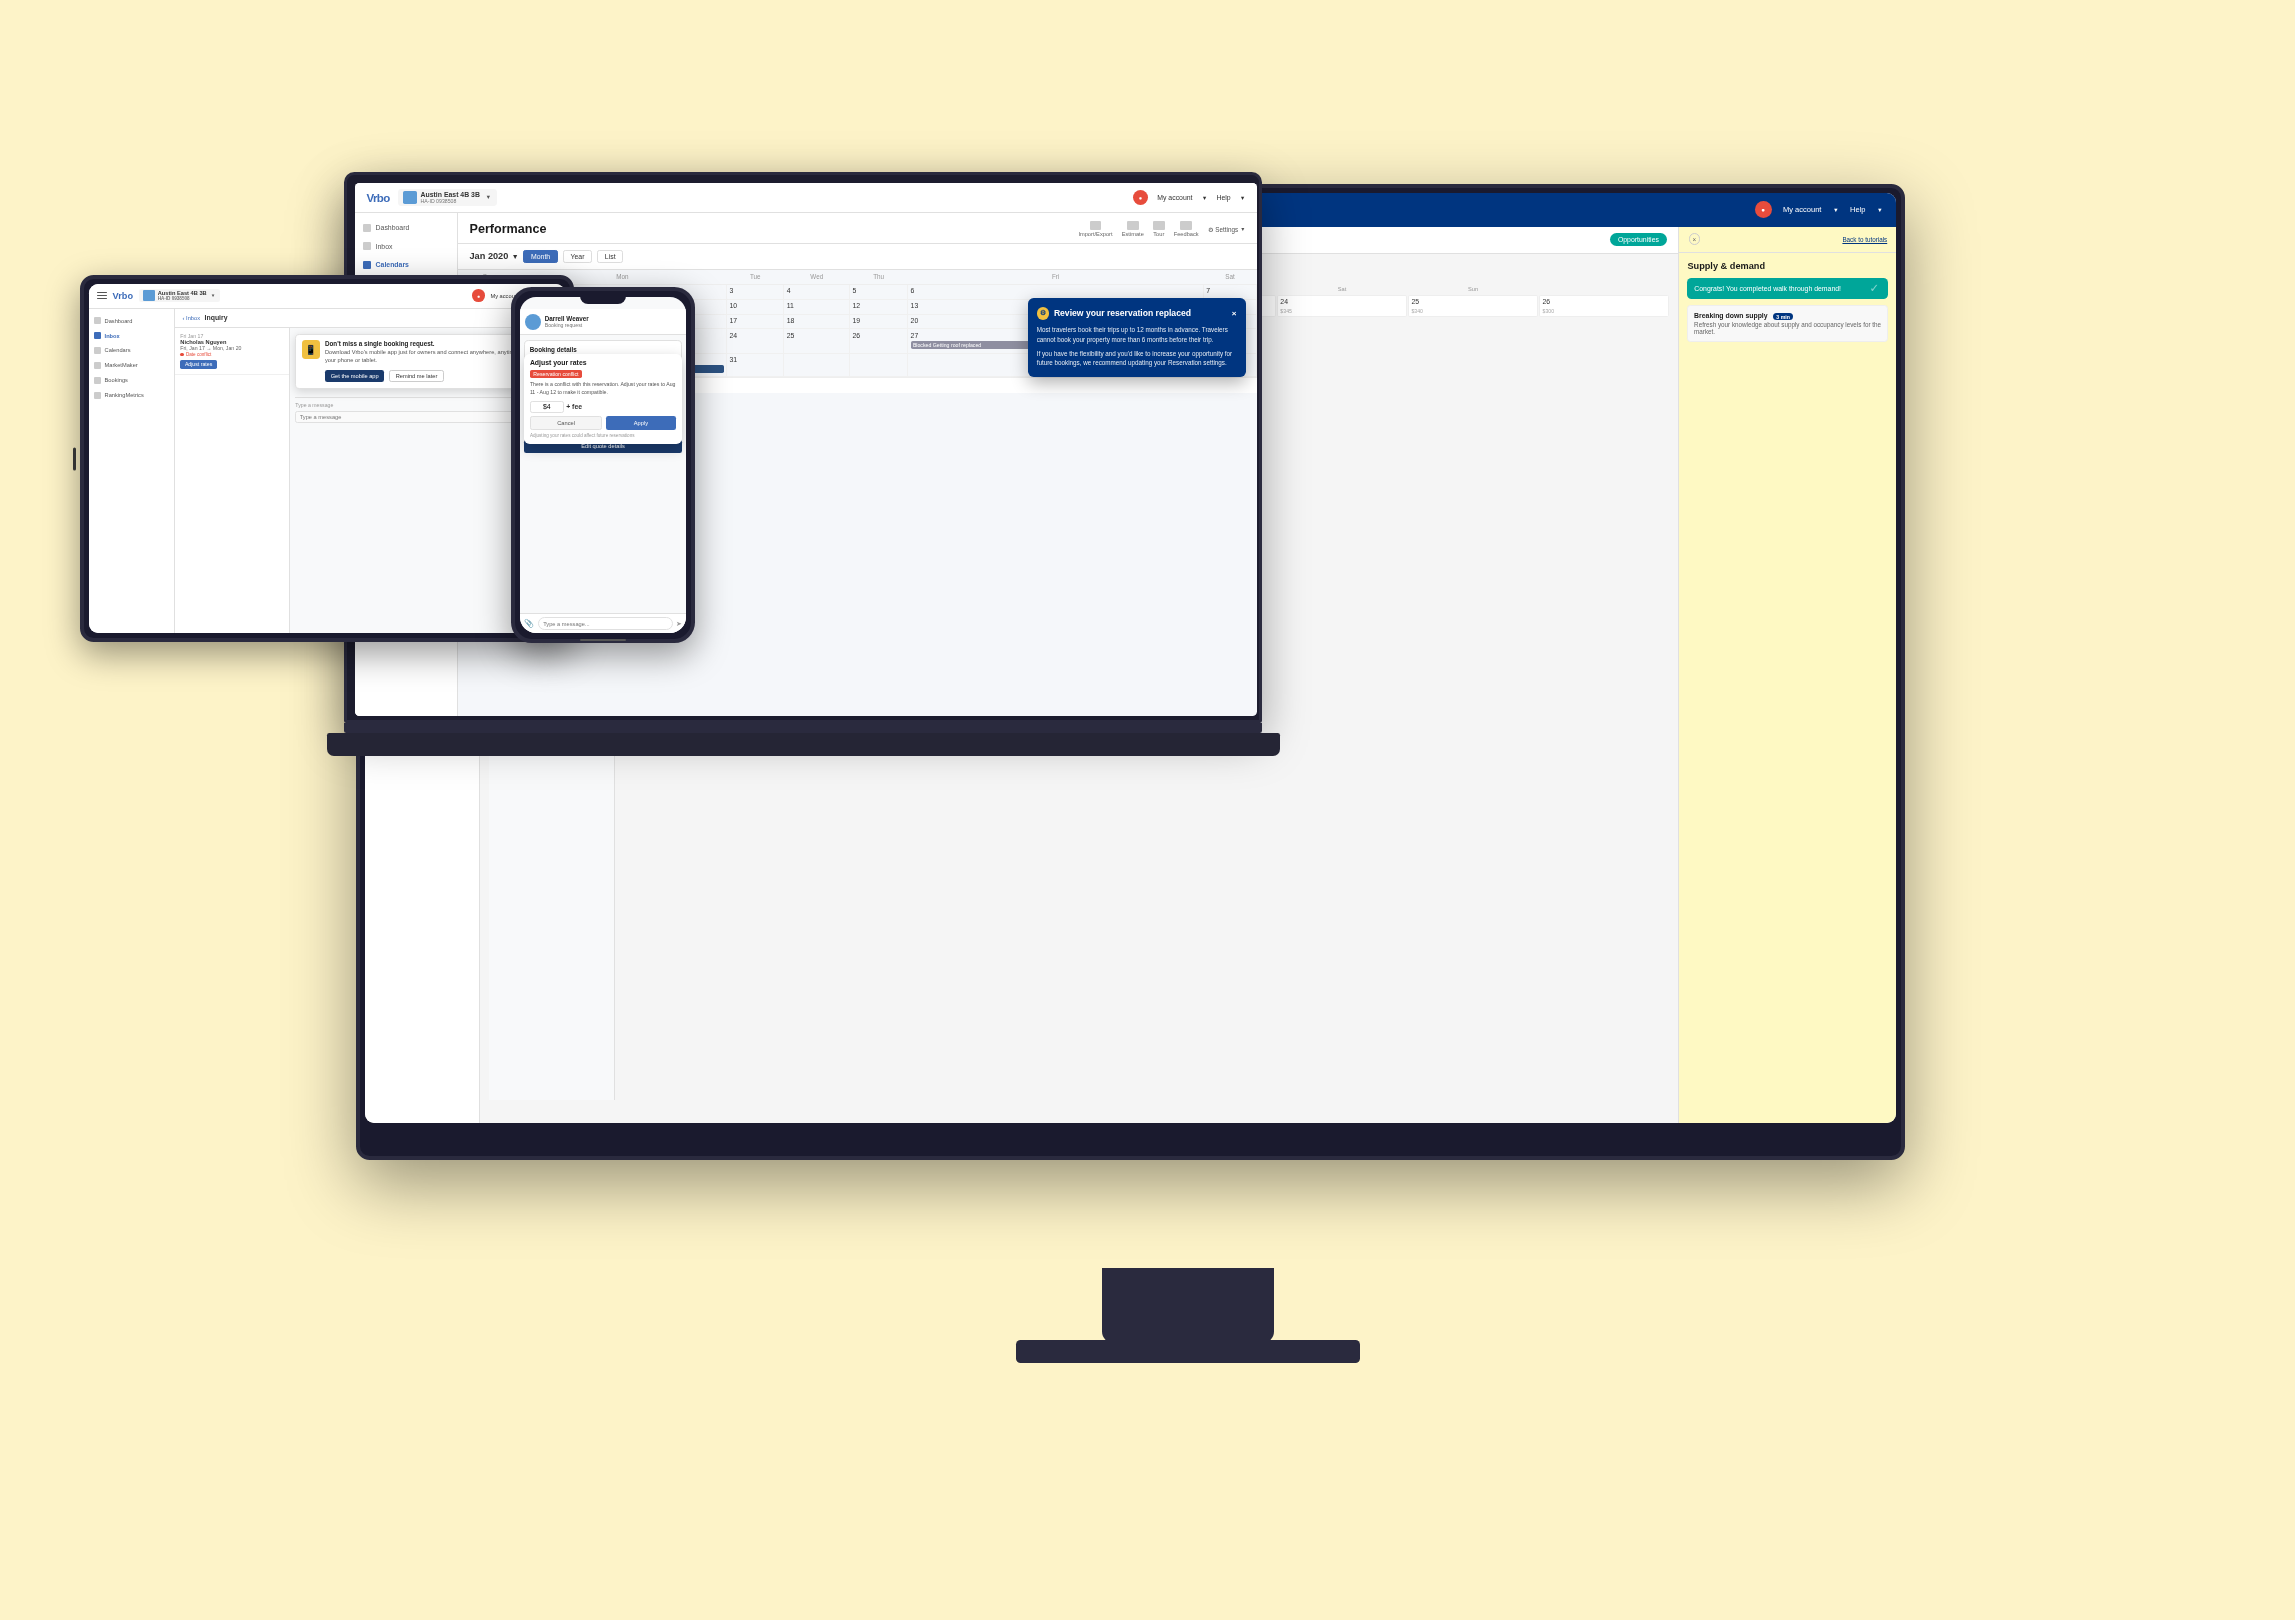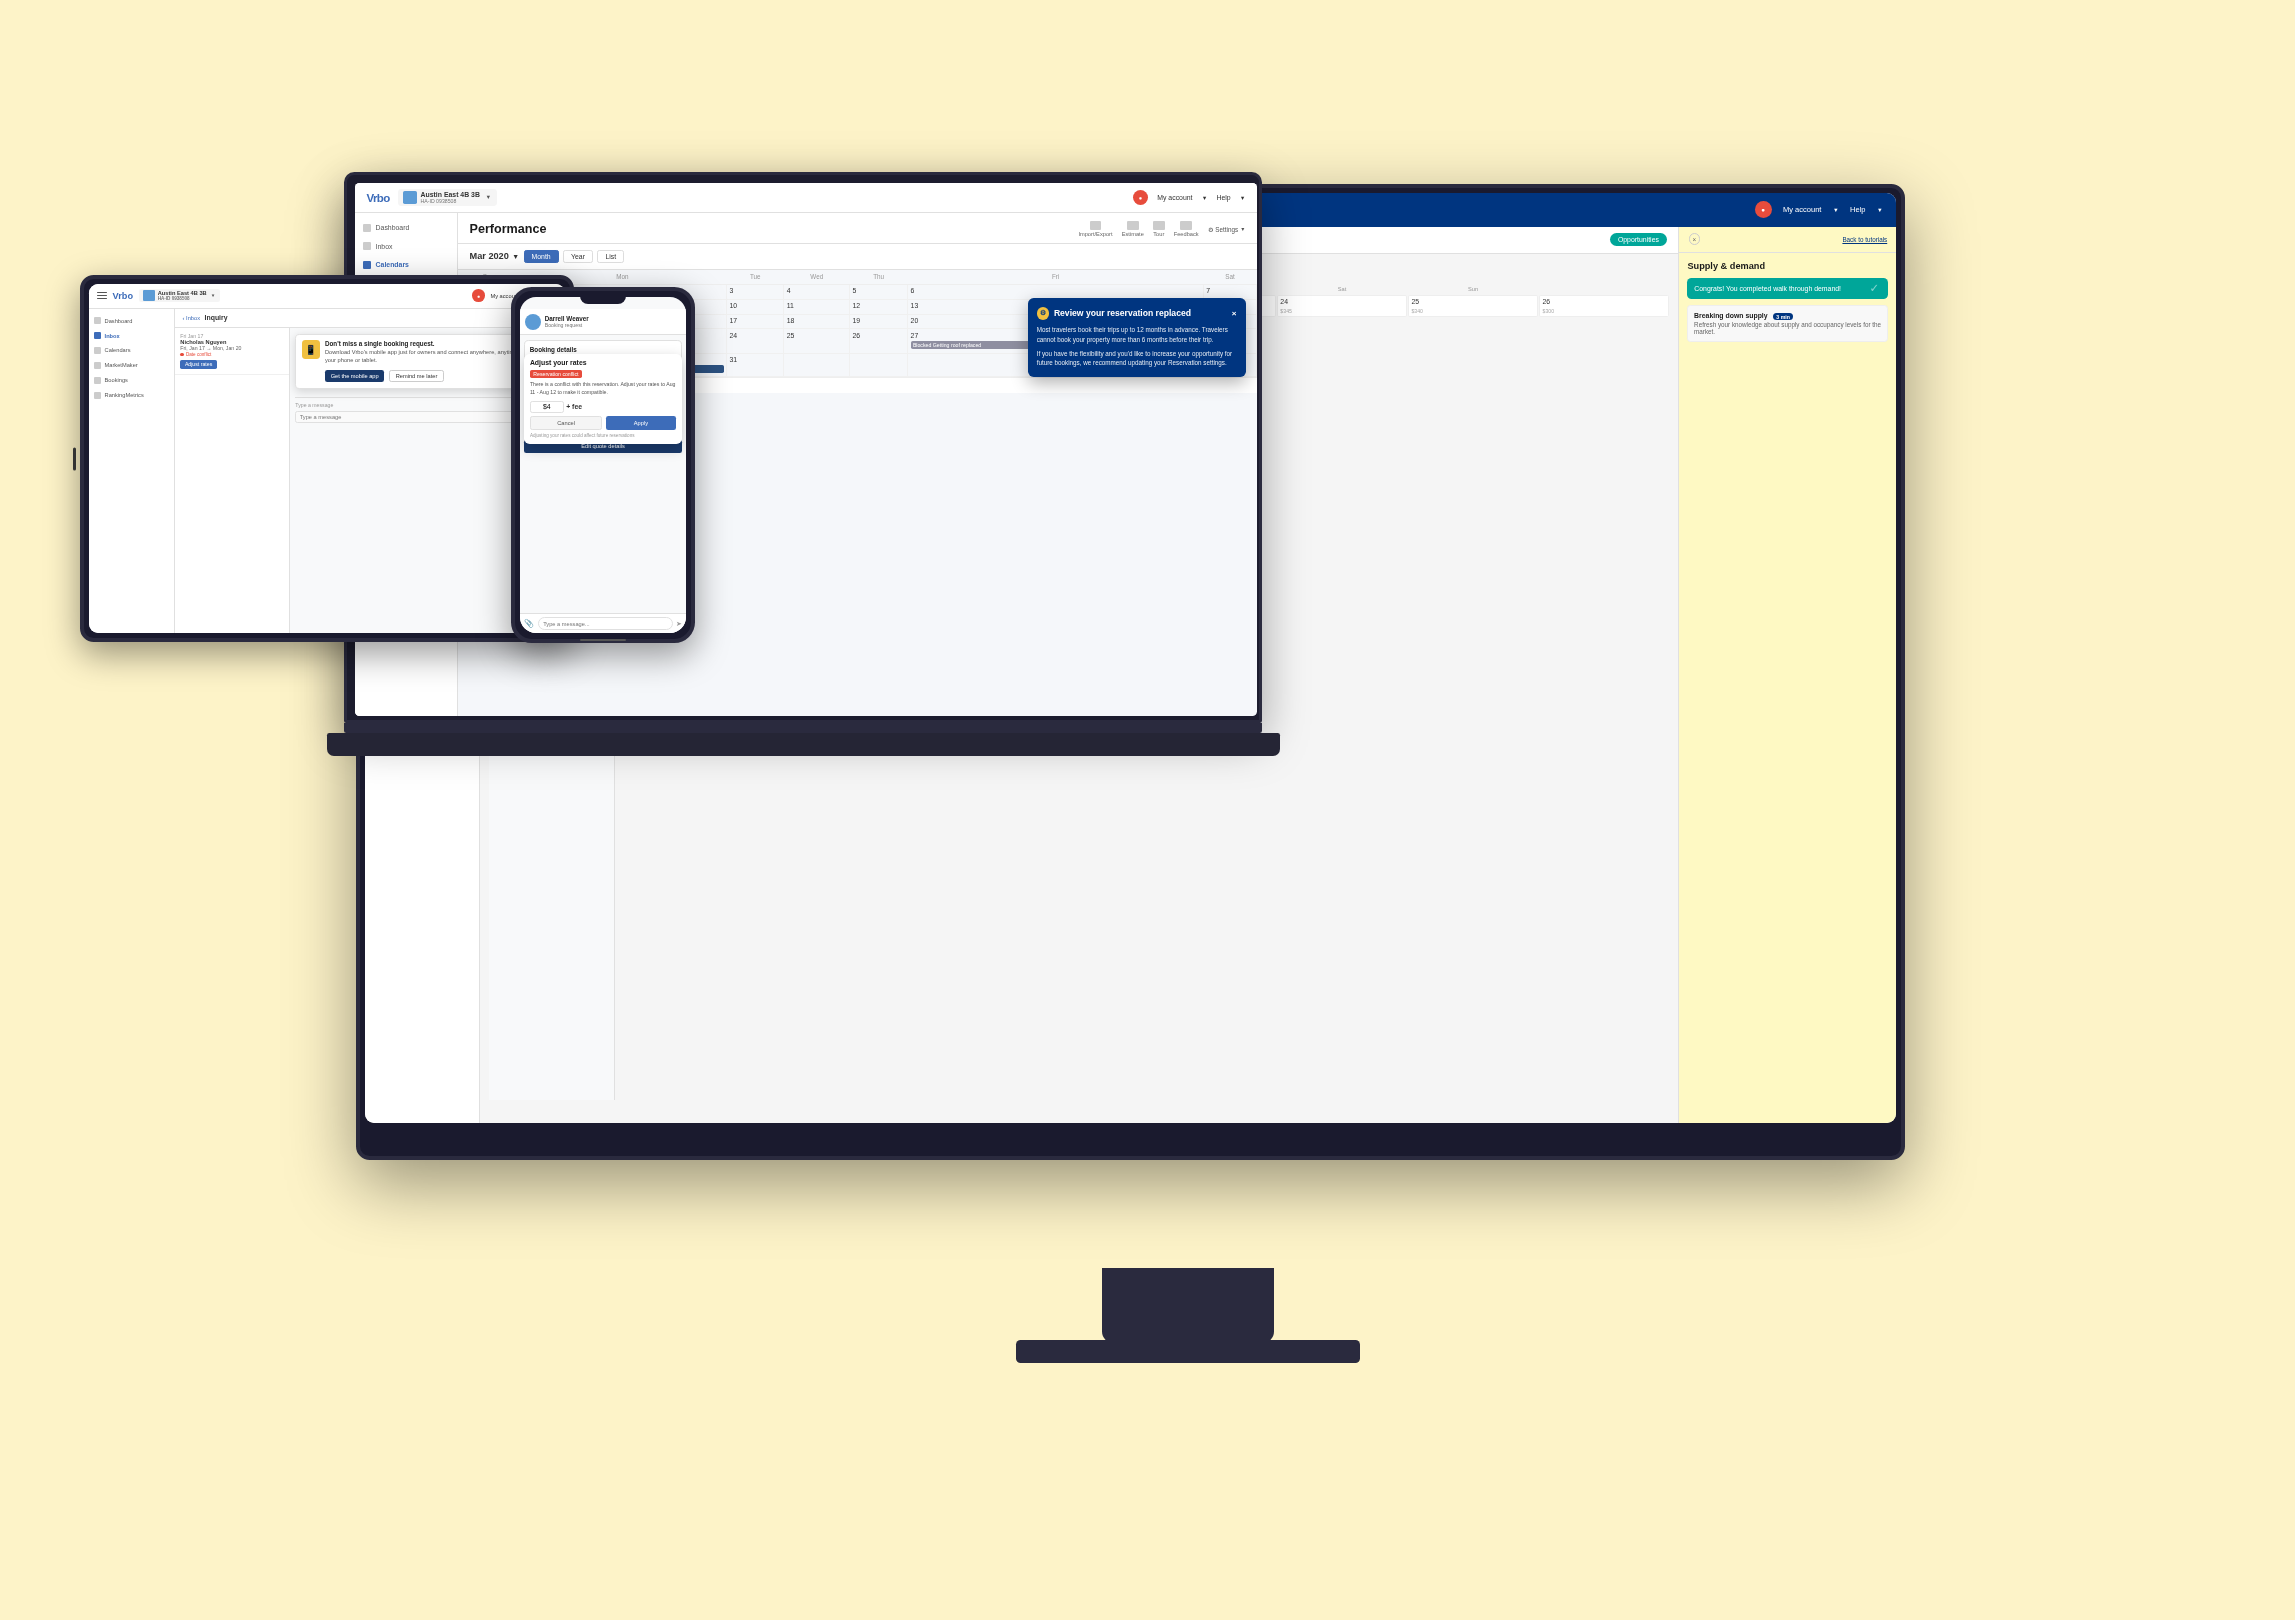--- a/index.html
+++ b/index.html
@@ -1596,21 +1596,21 @@
                   <span>Feedback</span>
                 </div>
                 <div style="font-size:6.3px;color:#555;display:flex;align-items:center;gap:2.3px;">
                   ⚙ Settings <span style="font-size:5.2px;">▼</span>
                 </div>
               </div>
             </div>
 
             <div class="vrbo-month-row">
               <div class="vrbo-month-label">
-                <span>Mar 2020</span>
+                <span>Jan 2020</span>
                 <span style="font-size:6.9px;">▼</span>
               </div>
               <div class="vrbo-view-btn active">Month</div>
               <div class="vrbo-view-btn">Year</div>
               <div class="vrbo-view-btn">List</div>
             </div>
 
             <div class="vrbo-cal-content">
               <table class="vrbo-cal-table">
                 <thead>

